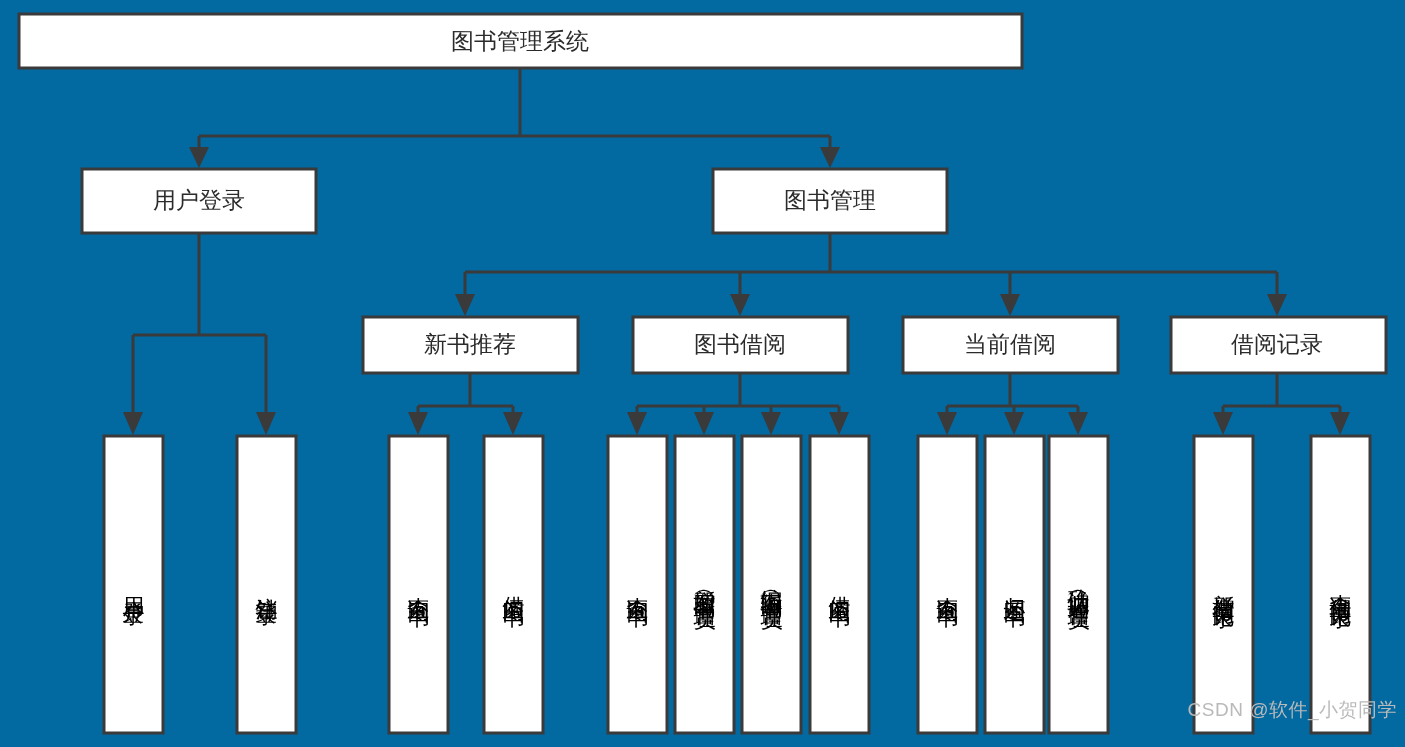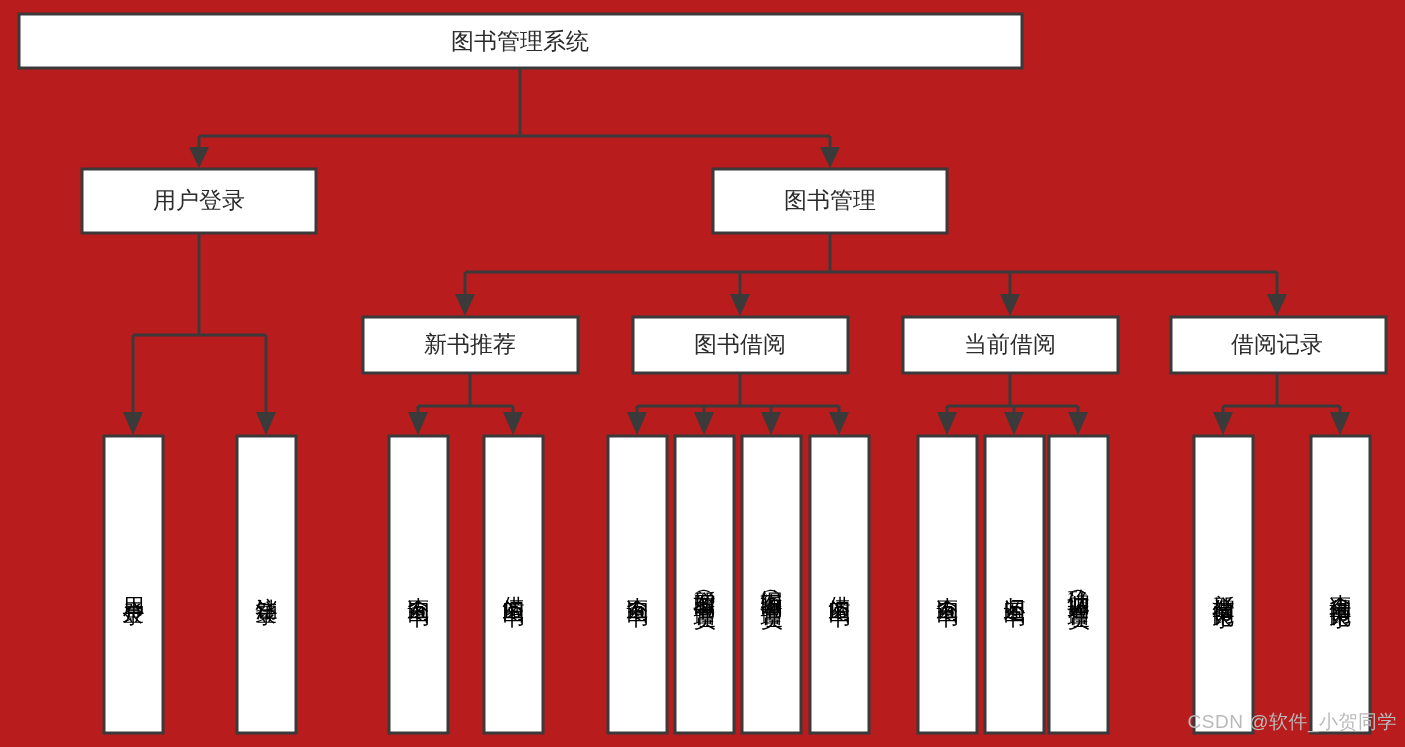--- a/index.html
+++ b/index.html
@@ -11,21 +11,21 @@
   body {
     width: 1405px;
     height: 747px;
     font-family: "Liberation Sans", "DejaVu Sans", sans-serif;
     overflow: hidden;
   }
   #diagram-root {
     position: relative;
     width: 1405px;
     height: 747px;
-    background: #b91c1c;
+    background: #0369a1;
   }
   svg#tree-svg {
     position: absolute;
     top: 0;
     left: 0;
     width: 1405px;
     height: 747px;
     display: block;
   }
   .node-box {
@@ -70,21 +70,21 @@
   .v-label-wrap {
     position: absolute;
     display: flex;
     align-items: center;
     justify-content: center;
     pointer-events: none;
   }
   .watermark {
     position: absolute;
     right: 8px;
-    bottom: 12px;
+    bottom: 24px;
     font-family: "Liberation Sans", "DejaVu Sans", sans-serif;
     font-size: 19px;
     color: #b9b9b9;
     letter-spacing: 0.5px;
     white-space: nowrap;
   }
 </style>
 </head>
 <body>
 

